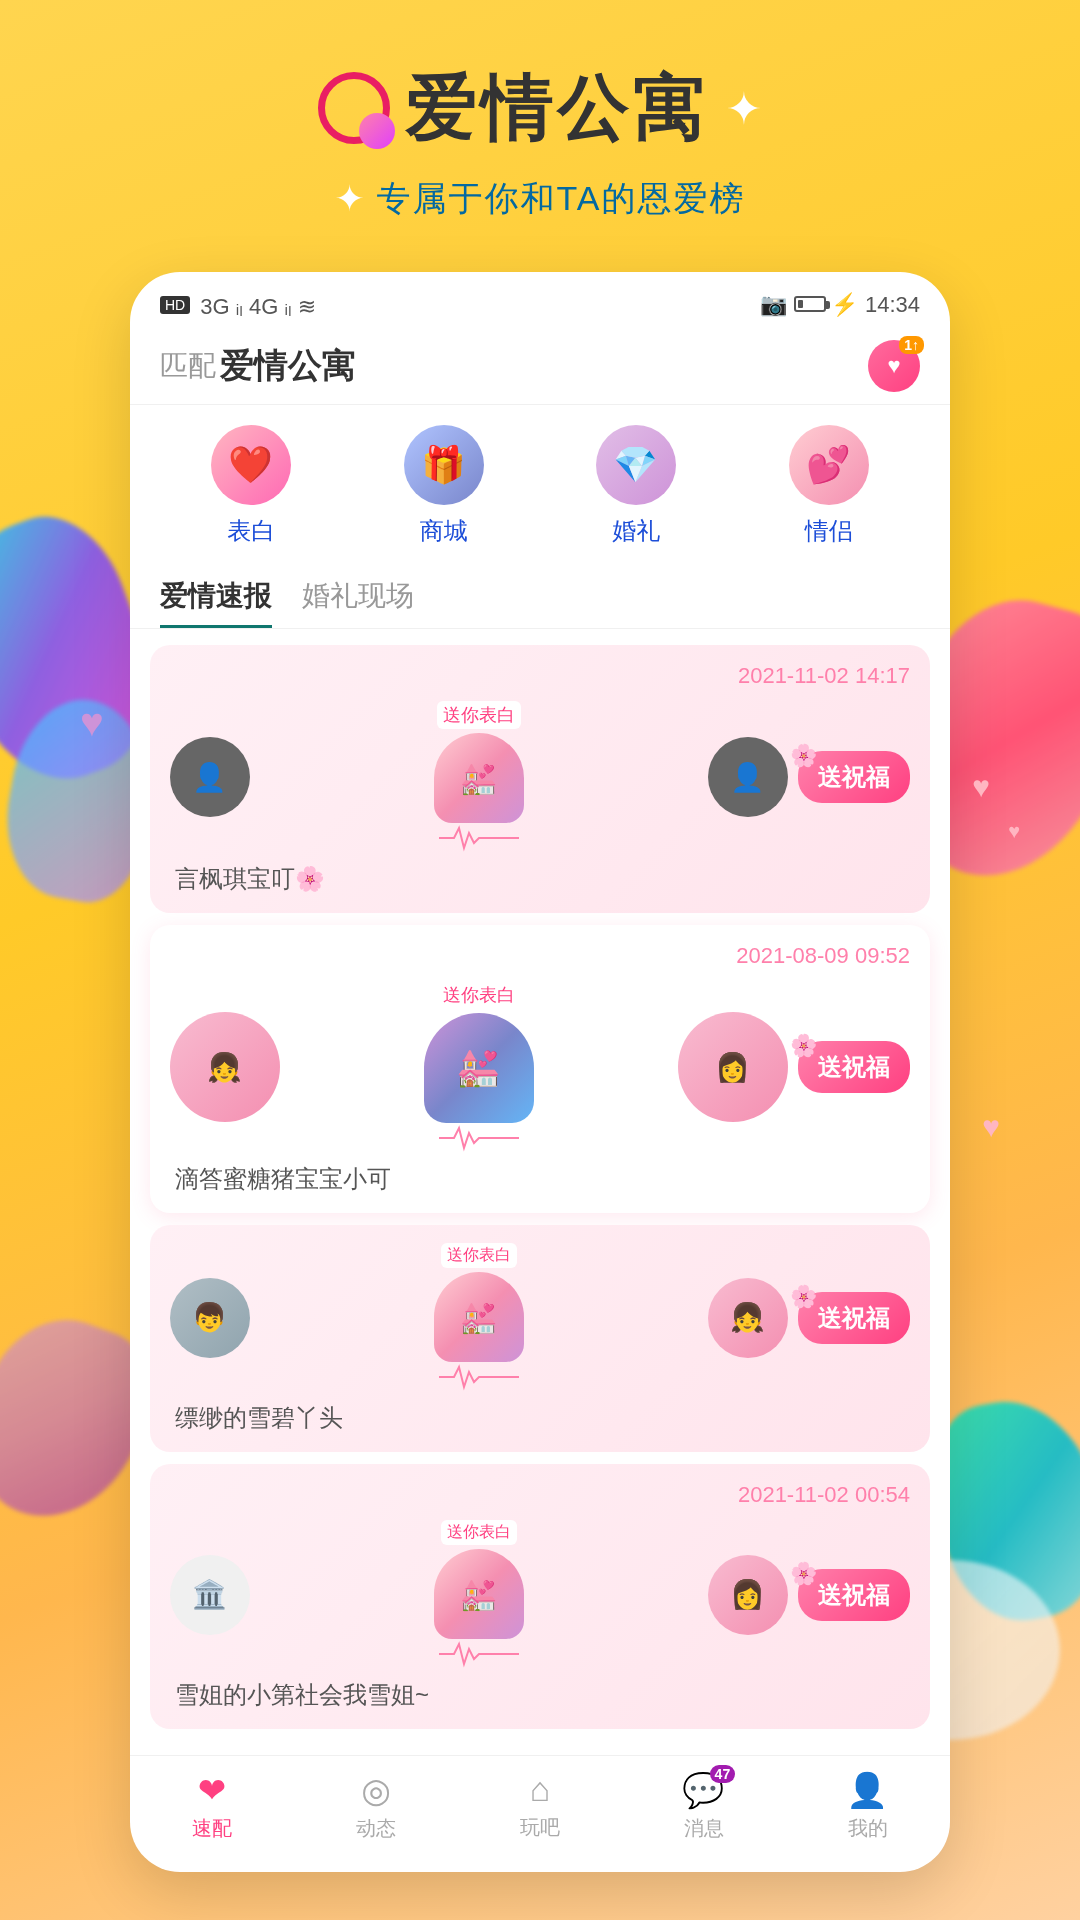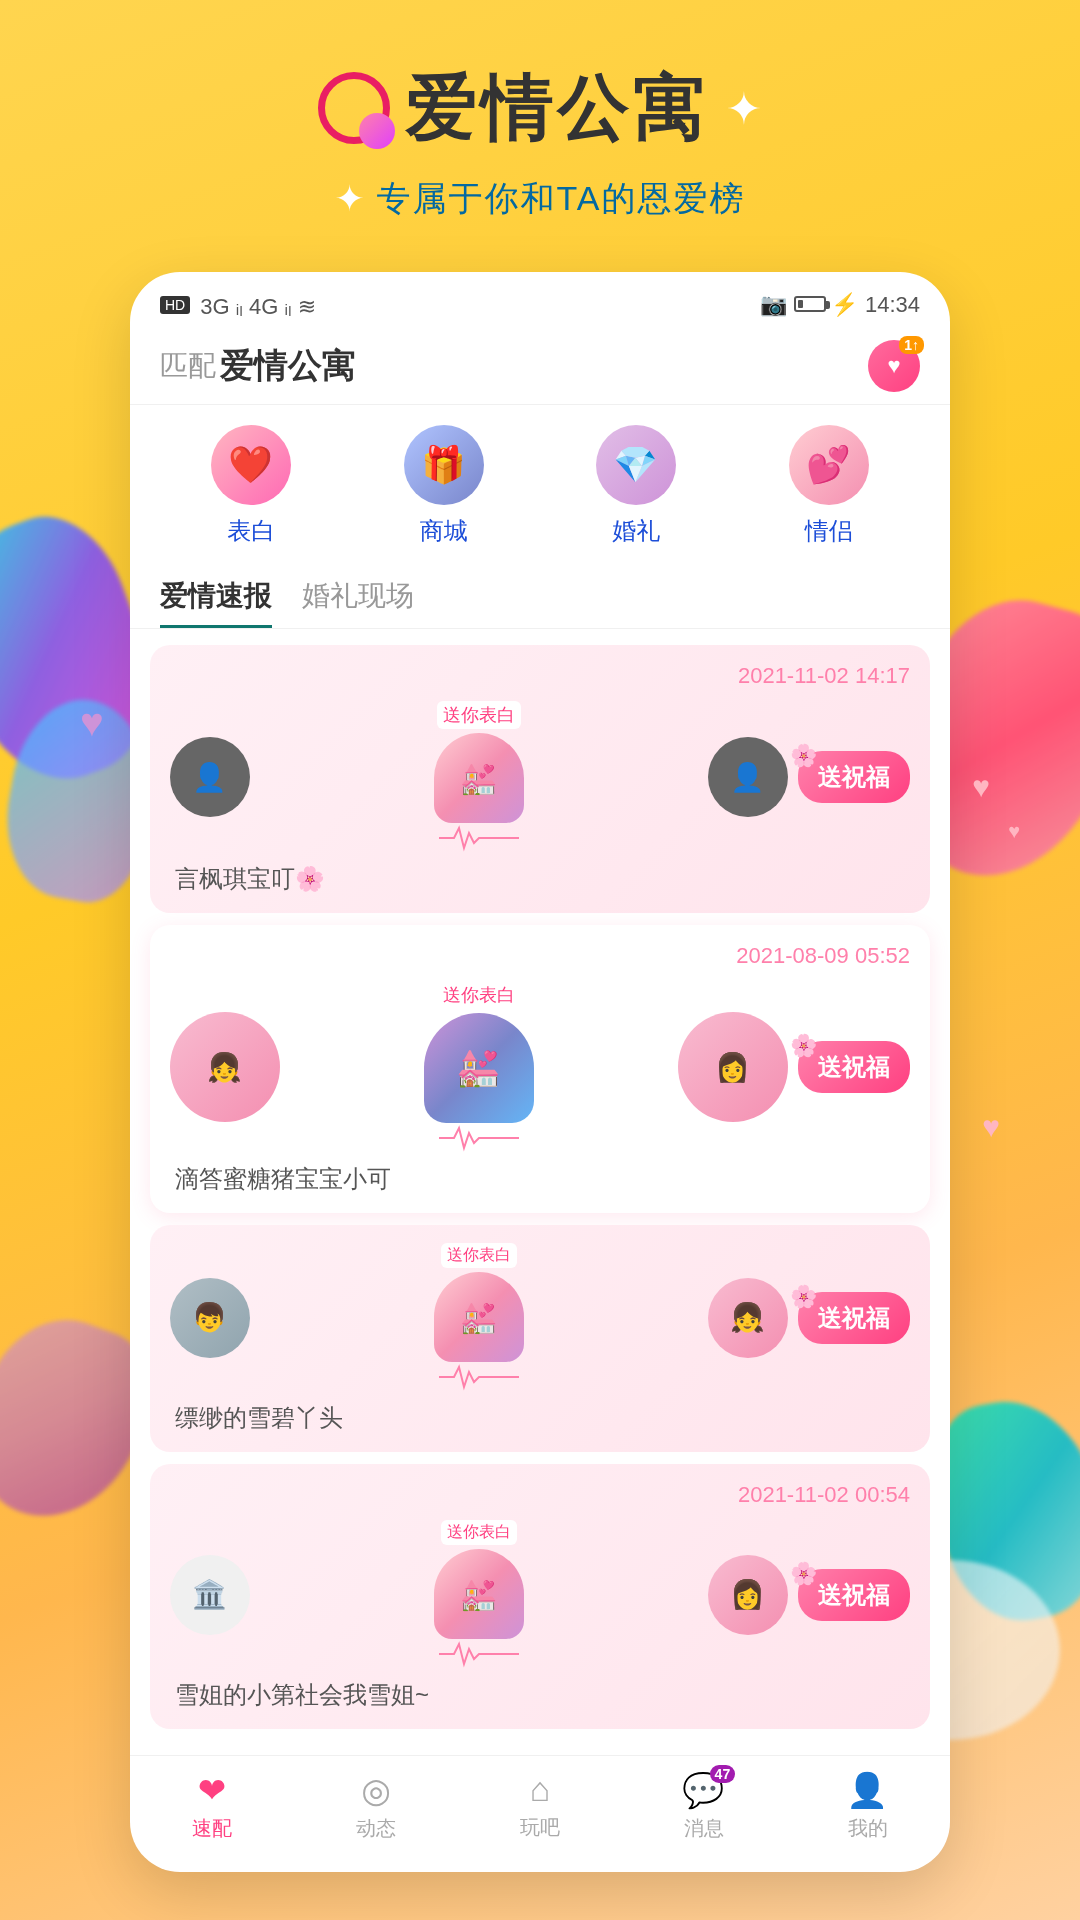--- a/index.html
+++ b/index.html
@@ -529,21 +529,21 @@
           <span>送祝福</span>
         </button>
       </div>
       <div class="feed-card-names">
         <span class="feed-name">言枫</span>
         <span class="feed-name">琪宝叮🌸</span>
       </div>
     </div>
 
     <div class="feed-card feed-card-large">
-      <div class="feed-card-time">2021-08-09 05:52</div>
+      <div class="feed-card-time">2021-08-09 09:52</div>
       <div class="feed-card-content">
         <div class="feed-avatar feed-avatar-large avatar-girl" style="width:110px;height:110px;">👧</div>
         <div class="feed-center-deco">
           <div style="position:relative; display:flex; flex-direction:column; align-items:center;">
             <div style="font-size:18px; background:#fff; border-radius:6px; padding:2px 8px; color:#FF4081; margin-bottom:4px;">送你表白</div>
             <div style="width:110px; height:110px; background: linear-gradient(135deg, #CE93D8, #7986CB, #64B5F6); border-radius:50% 50% 20% 20%; display:flex; align-items:center; justify-content:center; font-size:36px;">💒</div>
             <svg class="pulse-svg" viewBox="0 0 80 30" fill="none" xmlns="http://www.w3.org/2000/svg">
               <polyline points="0,15 15,15 20,5 25,25 30,10 35,20 40,15 80,15" stroke="#FF80AB" stroke-width="2" fill="none"></polyline>
             </svg>
           </div>

